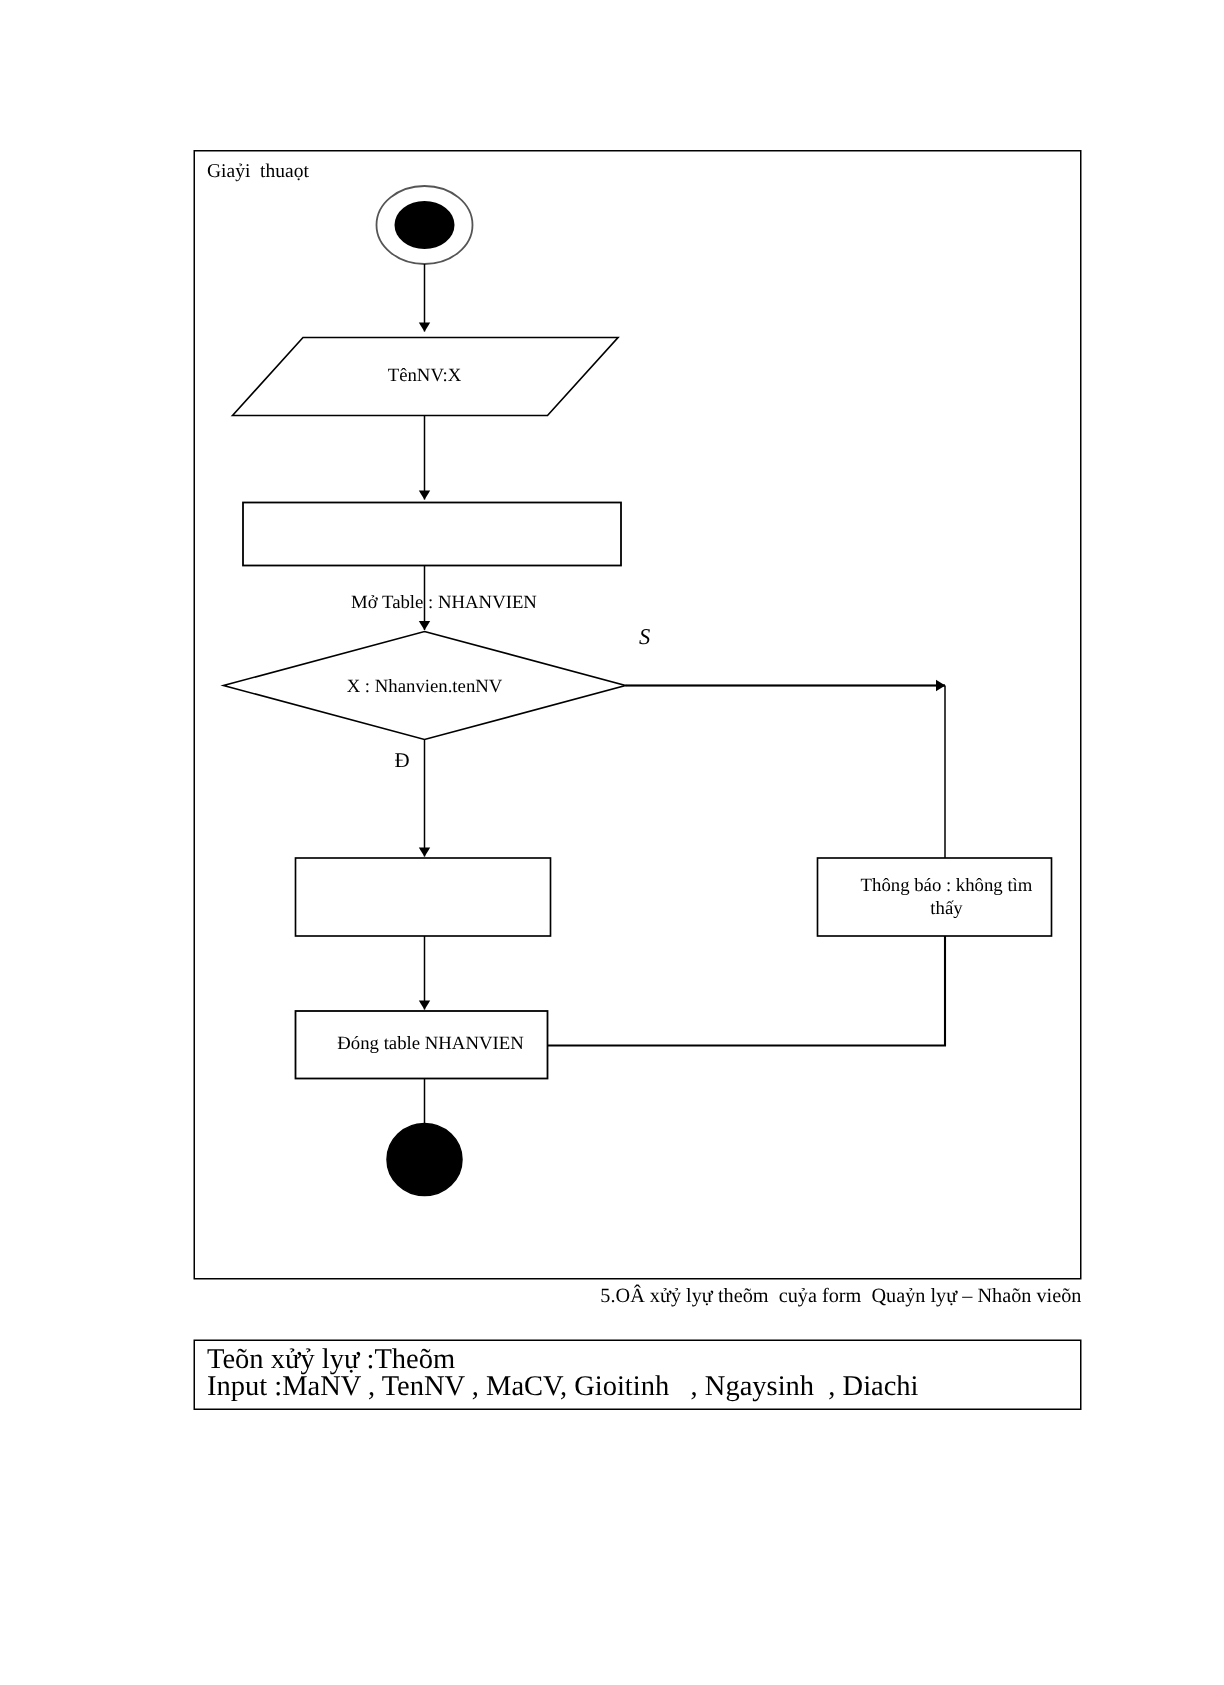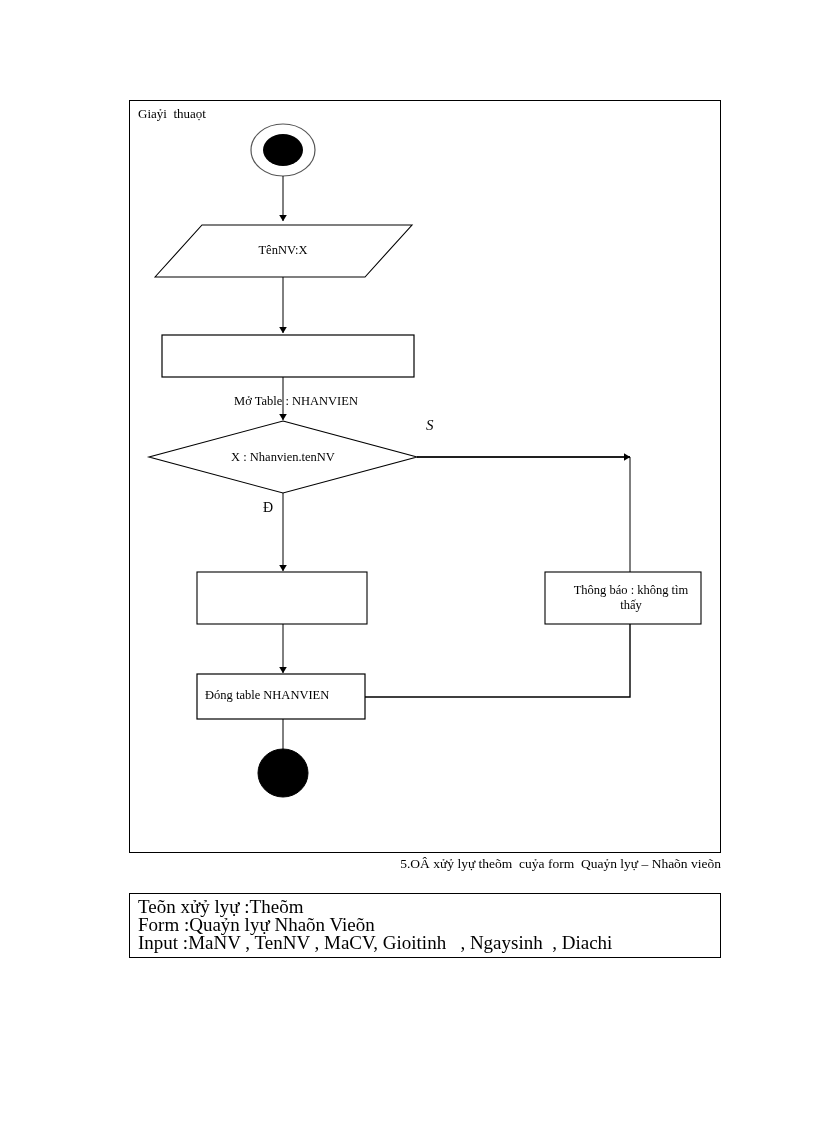--- a/index.html
+++ b/index.html
@@ -169,29 +169,28 @@
     <div class="node-label" style="left:53px; top:142px; width:200px;text-align:center;">TênNV:X</div>
 
     <div class="node-label" style="left:32px; top:247px; width:268px;margin-top:46px;">Mở Table : NHANVIEN</div>
 
     <div class="node-label" style="left:53px; top:349px; width:200px;">X : Nhanvien.tenNV</div>
 
 
     <div class="node-label" style="left:415px; top:482px; width:172px;">Thông báo : không tìm
 thấy</div>
 
-    <div class="node-label" style="left:67px; top:587px; width:172px; text-align:left; padding-left:8px; box-sizing:border-box;">Đóng table NHANVIEN</div>
+    <div class="node-label" style="left:67px; top:587px; width:172px; text-align:center; padding-left:8px; box-sizing:border-box;">Đóng table NHANVIEN</div>
 
     <div class="branch-label" style="left:296px; top:316px;">S</div>
 
     <div class="branch-label upright" style="left:133px; top:399px;">Đ</div>
 
   </div>
 
   <div class="caption">5.OÂ xửỷ lyự theõm  cuỷa form  Quaỷn lyự – Nhaõn vieõn</div>
 
   <div class="spec-table">
     <div class="spec-row">Teõn xửỷ lyự :Theõm</div>
-    <div class="spec-row">Form :Quaỷn lyự Nhaõn Vieõn</div>
     <div class="spec-row">Input :MaNV , TenNV , MaCV, Gioitinh   , Ngaysinh  , Diachi</div>
   </div>
 
 </div>
 
 </body></html>

